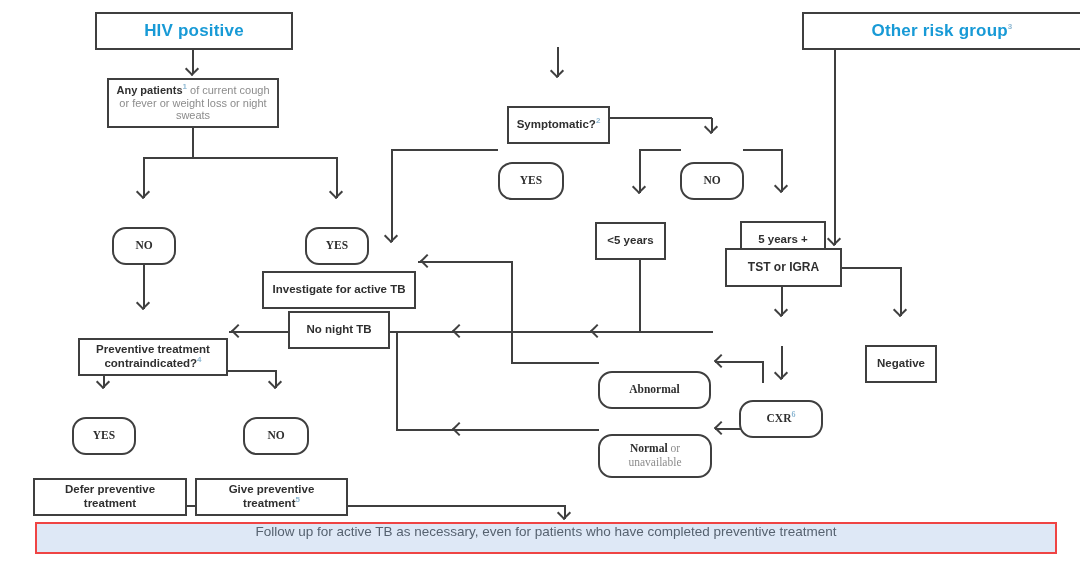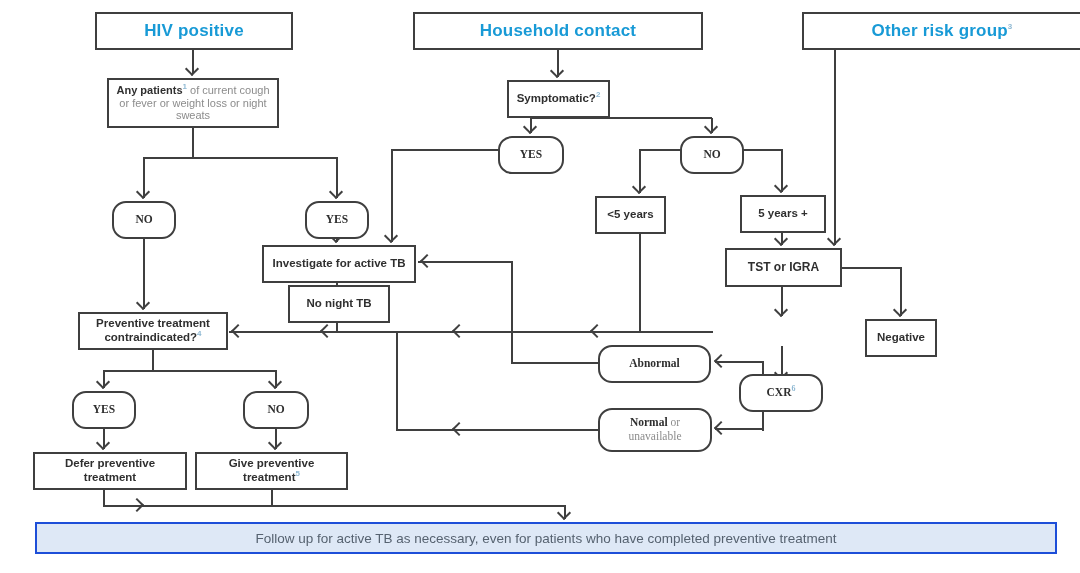--- a/index.html
+++ b/index.html
@@ -12,25 +12,25 @@
   .ar.d{transform:rotate(-45deg);}
   .ar.l{transform:rotate(45deg);}
   .ar.r{transform:rotate(-135deg);}
   
   .box{position:absolute;background:#fff;border:2px solid #3f3f3f;box-sizing:border-box;
        display:flex;align-items:center;justify-content:center;text-align:center;
        color:#2f2f2f;font-weight:bold;font-size:12px;line-height:1.18;z-index:2;padding:17px 3px;}
   .round{border-radius:14px;font-family:Liberation Serif, serif;}
   .hdr{font-size:17px;color:#189ad6;letter-spacing:.2px;}
   .sm{font-size:11px;}
-  .md{font-size:11.5px;}
+  .md{font-size:11.5px;margin-top:26px;}
   .gy{color:#8c8c8c;font-weight:normal;}
   sup{font-size:8px;color:#8fb9d3;line-height:0;font-weight:bold;}
-  .bar{position:absolute;background:#dee8f6;border:2px solid #1d4ed8;box-sizing:border-box;
-       display:flex;align-items:center;justify-content:center;color:#566270;
+  .bar{position:absolute;background:#dee8f6;border:2px solid #ef4444;box-sizing:border-box;
+       display:flex;align-items:flex-start;justify-content:center;color:#566270;
        font-size:13.5px;font-weight:normal;z-index:2;}
 </style>
 </head>
 <body>
 
 <div id="canvas">
 
   <div class="ln" style="left:192px;top:45px;width:2px;height:29px"></div>
   <div class="ln" style="left:192px;top:128px;width:2px;height:30px"></div>
   <div class="ln" style="left:143px;top:158px;width:2px;height:40px"></div>
@@ -107,23 +107,20 @@
   <div class="ar d" style="left:98px;top:377px"></div>
   <div class="ar d" style="left:270px;top:377px"></div>
   <div class="ar d" style="left:98px;top:438px"></div>
   <div class="ar d" style="left:270px;top:438px"></div>
   <div class="ar r" style="left:132px;top:500px"></div>
   <div class="ar d" style="left:559px;top:508px"></div>
 
   <div class="box hdr" style="left:95px;top:12px;width:198px;height:33px">
     <span>HIV positive</span>
   </div>
-  <div class="box hdr" style="left:413px;top:12px;width:290px;height:35px">
-    <span>Household contact</span>
-  </div>
   <div class="box hdr" style="left:802px;top:12px;width:280px;height:35px">
     <span><span>Other risk group</span><sup>3</sup></span>
   </div>
 
   <div class="box sm" style="left:107px;top:78px;width:172px;height:50px">
     <div><b>Any patients</b><sup>1</sup><span class="gy"> of current cough or fever or weight loss or night sweats</span></div>
   </div>
   <div class="box round md" style="left:112px;top:201px;width:64px;height:28px">
     <span>NO</span>
   </div>

